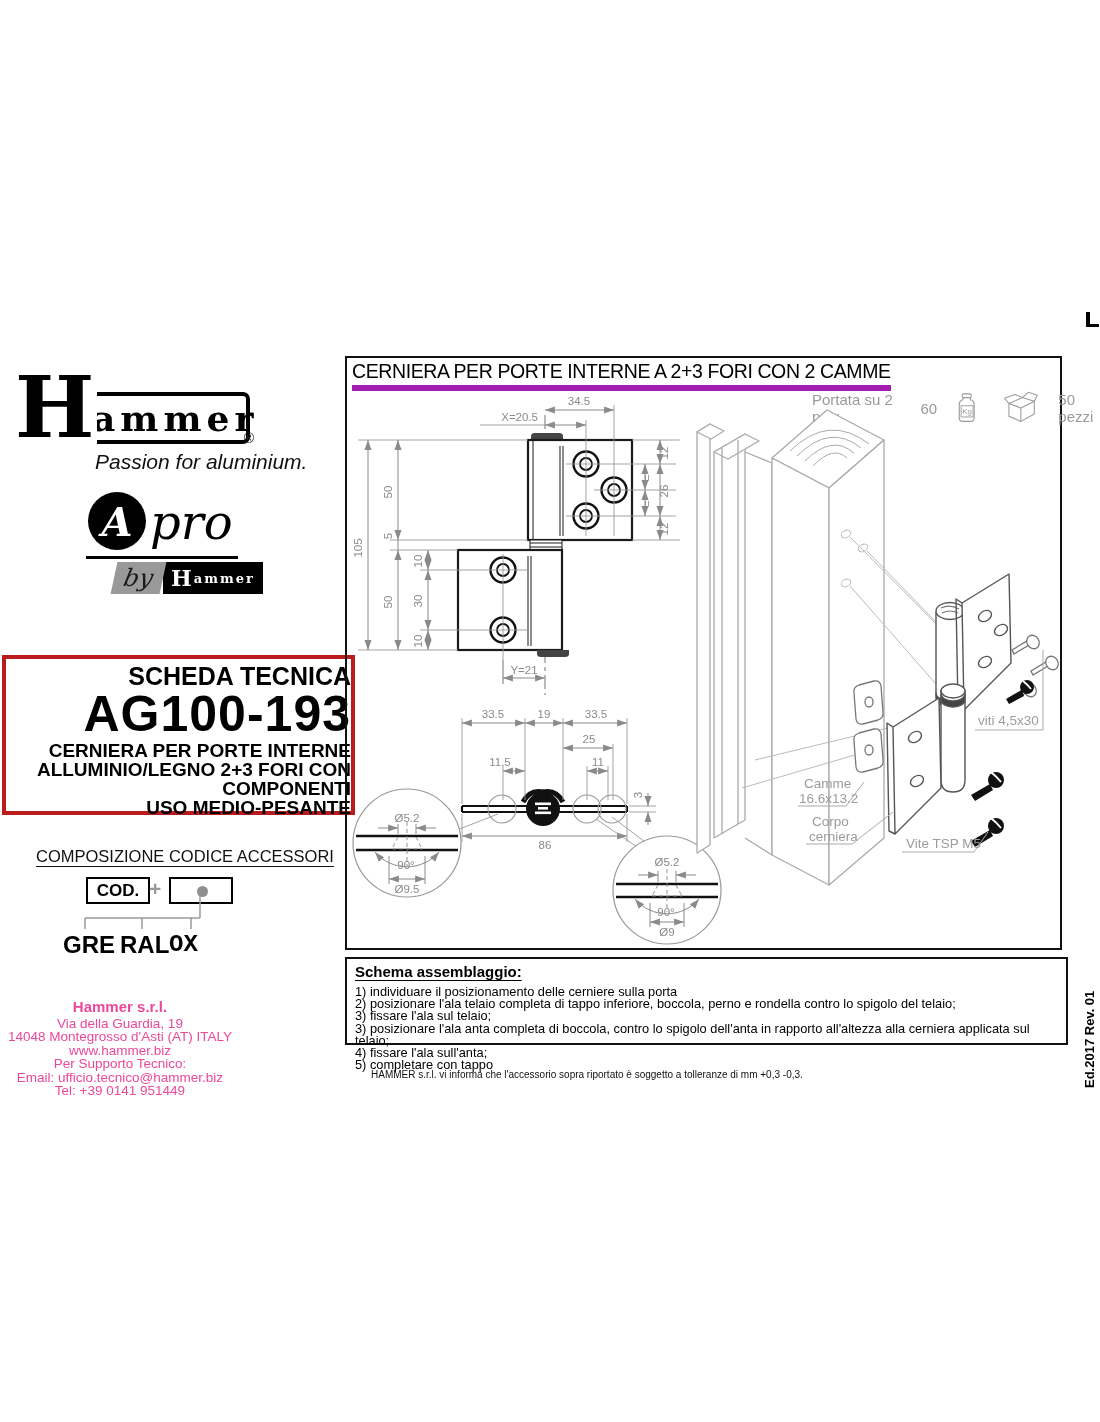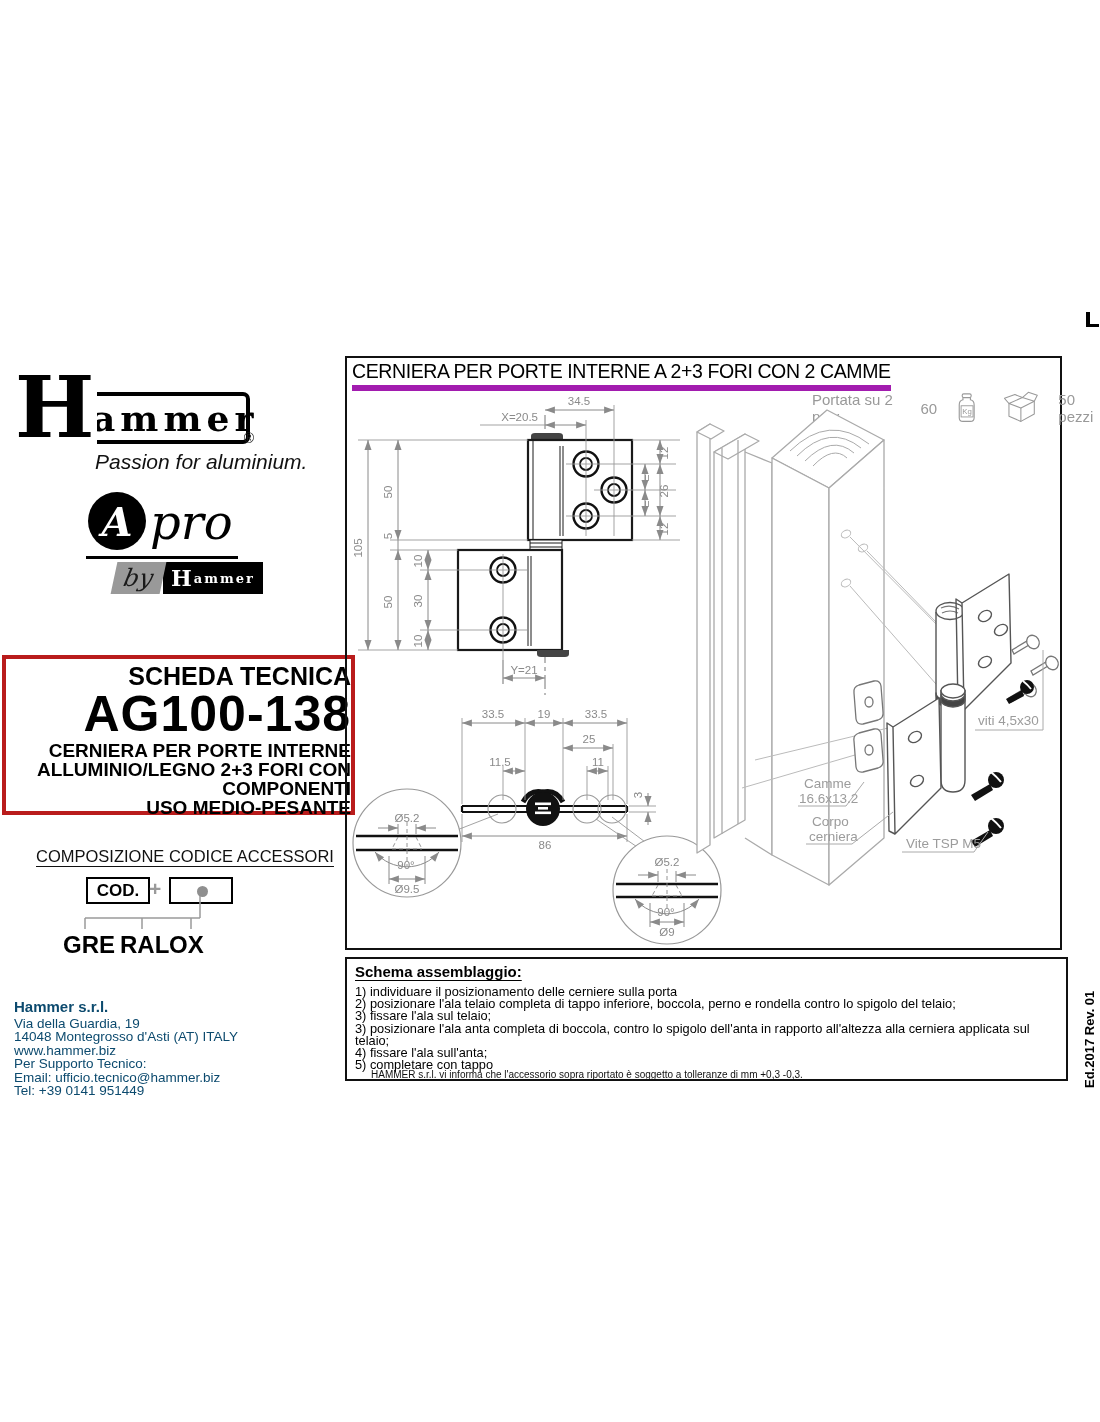--- a/index.html
+++ b/index.html
@@ -39,31 +39,31 @@
 
   .comp-title{left:36px;top:847px;font-size:16.5px;color:#111;text-decoration:underline;
               text-underline-offset:4px;}
   .cod-box{left:86px;top:877px;width:60px;height:23px;border:2.5px solid #000;display:flex;
            align-items:center;justify-content:center;font-weight:bold;font-size:17px;}
   .plus{left:149px;top:877px;font-size:21px;font-weight:bold;color:#9a9a9a;}
   .opt-box{left:169px;top:877px;width:60px;height:23px;border:2.5px solid #000;}
   .opt-dot{position:absolute;left:26px;top:7px;width:11px;height:11px;border-radius:50%;background:#8f8f8f;}
   .opt{font-weight:bold;font-size:24px;width:44px;text-align:left;}
 
-  .contact{left:14px;top:1000px;font-size:13.5px;line-height:13.5px;color:#0c4a6e;}
+  .contact{left:8px;top:1000px;font-size:13.5px;line-height:13.5px;color:#ec4899;text-align:center;}
   .contact .company{font-weight:bold;font-size:15px;margin-bottom:3px;}
 
   
   .draw-box{left:345px;top:356px;width:713px;height:590px;border:2px solid #111;}
   .draw-title{left:352px;top:360px;font-size:19.5px;letter-spacing:-0.4px;color:#000;
               border-bottom:6px solid #a21caf;padding-bottom:2px;white-space:nowrap;}
   .portata{left:812px;top:385px;display:flex;align-items:center;gap:20px;color:#999;font-size:15px;}
   .portata .num{margin-left:4px;}
 
-  .schema-box{left:345px;top:957px;width:723px;height:124px;border:2px solid #111;padding:4px 8px;box-sizing:border-box;}
+  .schema-box{left:345px;top:957px;width:723px;height:88px;border:2px solid #111;padding:4px 8px;box-sizing:border-box;}
   .schema-title{font-size:15px;font-weight:bold;text-decoration:underline;text-underline-offset:3px;}
   .schema-steps{margin-top:6px;font-size:12.8px;line-height:12.2px;}
   .disclaimer{left:347px;font-size:10px;color:#111;}
   .edition{left:1082px;top:1088px;width:132px;font-size:13px;font-weight:bold;
            transform:rotate(-90deg);transform-origin:0 0;white-space:nowrap;}
   .crop-mark{left:1086px;top:312px;width:9px;height:12px;border-left:4px solid #000;border-bottom:3px solid #000;}
 
   svg text{font-family:"Liberation Sans",sans-serif;}
   .dimtxt{font-size:11.5px;fill:#8a8a8a;}
   .extxt{font-size:13.5px;fill:#9c9c9c;}
@@ -91,38 +91,38 @@
       <span class="ap-by">by</span>
       <span class="ap-mini">
         <span class="ap-mini-h">H</span>
         <span class="ap-mini-rest">ammer</span>
       </span>
     </div>
   </div>
 
   <div class="abs sheet-box">
     <div class="sheet-header">SCHEDA TECNICA</div>
-    <div class="sheet-code">AG100-138</div>
+    <div class="sheet-code">AG100-193</div>
     <div class="sheet-desc">
       <div>CERNIERA PER PORTE INTERNE</div>
       <div>ALLUMINIO/LEGNO 2+3 FORI CON</div>
       <div>COMPONENTI</div>
       <div>USO MEDIO-PESANTE</div>
     </div>
   </div>
 
   <div class="abs comp-title">COMPOSIZIONE CODICE ACCESSORI</div>
   <div class="abs cod-box">COD.</div>
   <div class="abs plus">+</div>
   <div class="abs opt-box">
     <span class="opt-dot"></span>
   </div>
   <div class="abs opt" style="left:63px;top:931px;">GRE</div>
   <div class="abs opt" style="left:120px;top:931px;">RAL</div>
-  <div class="abs opt" style="left:169px;top:931px;">OX</div>
+  <div class="abs opt" style="left:169px;top:931px;font-family:Liberation Mono, monospace;">OX</div>
 
   <div class="abs contact">
     <div class="company">Hammer s.r.l.</div>
     <div>Via della Guardia, 19</div>
     <div>14048 Montegrosso d'Asti (AT) ITALY</div>
     <div>www.hammer.biz</div>
     <div>Per Supporto Tecnico:</div>
     <div>Email: ufficio.tecnico@hammer.biz</div>
     <div>Tel: +39 0141 951449</div>
   </div>

